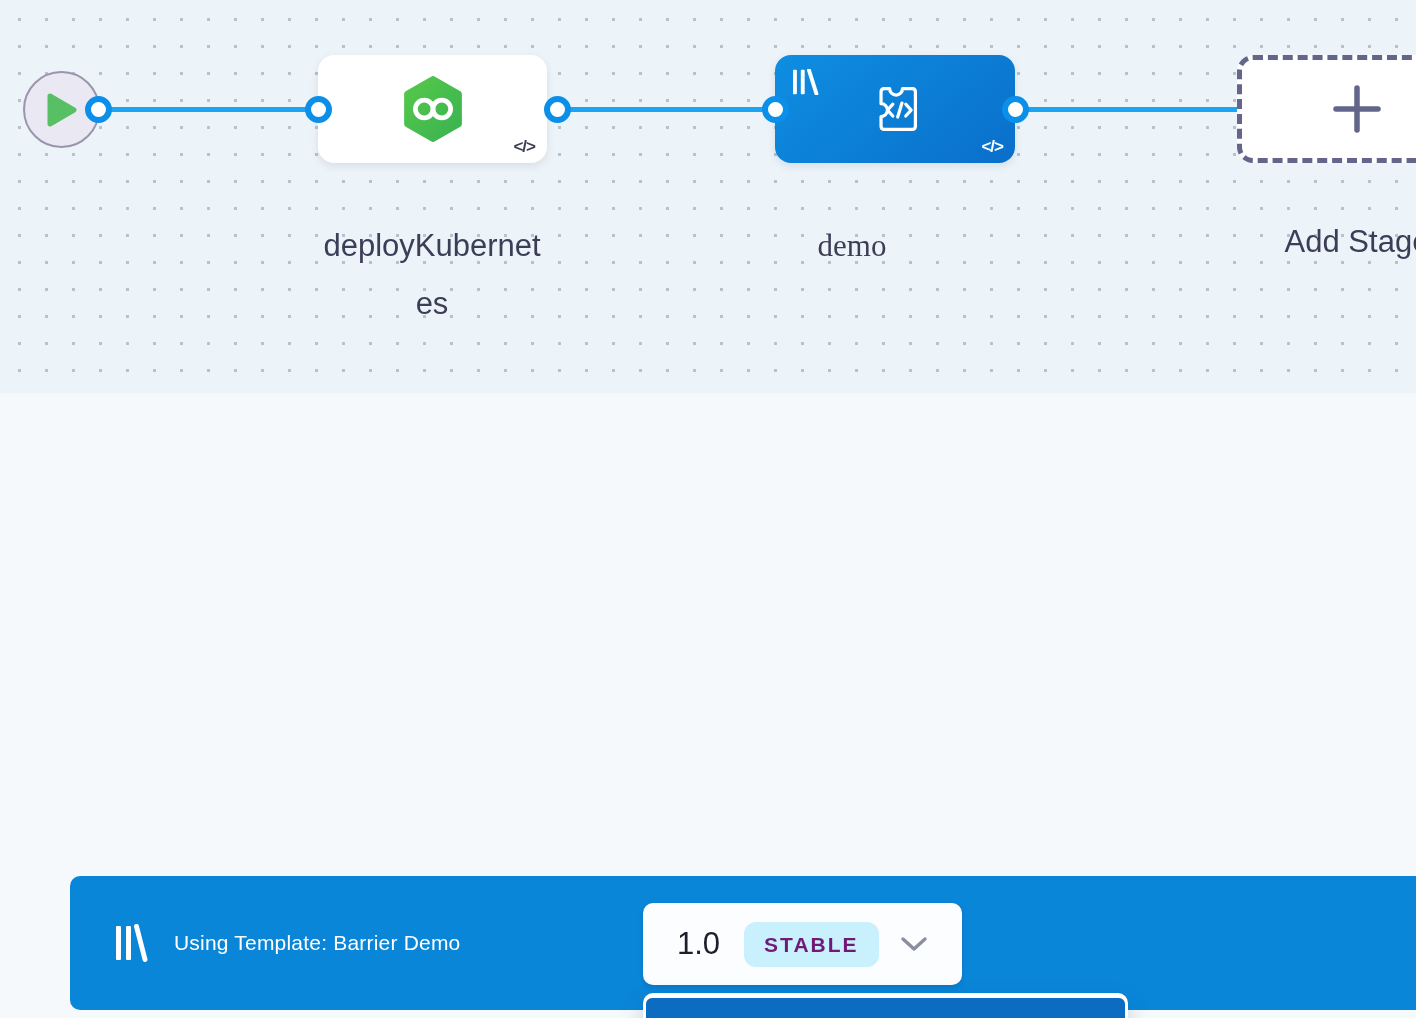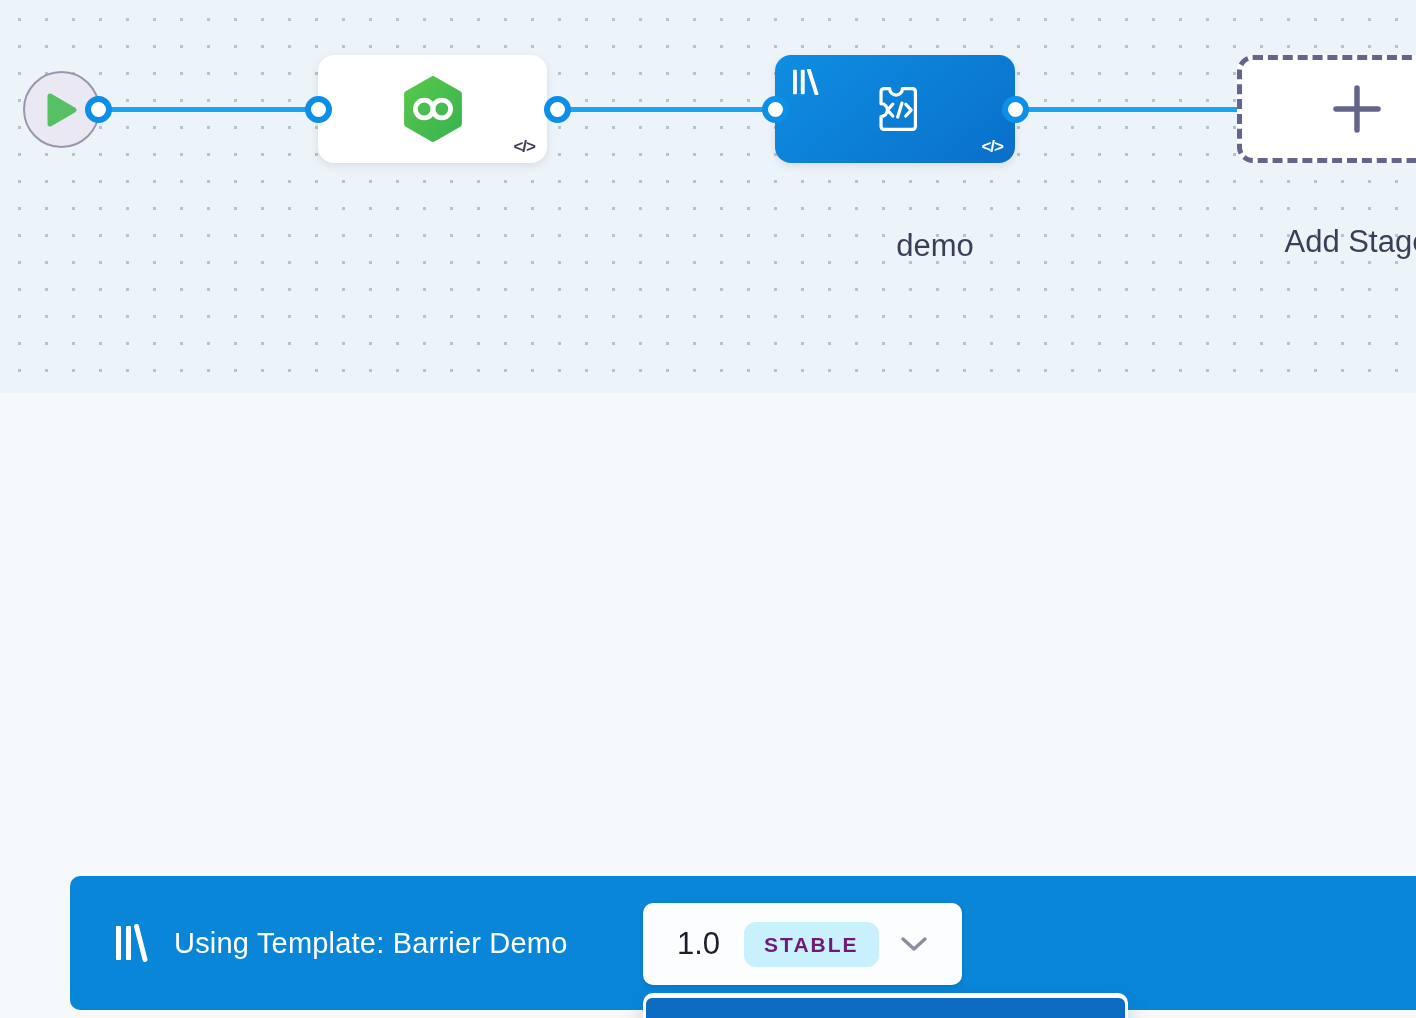--- a/index.html
+++ b/index.html
@@ -41,31 +41,31 @@
     position:absolute;right:12px;bottom:6px;
     font-weight:bold;font-size:17px;letter-spacing:-1px;color:#3c3e55;
   }
   .node-demo .code-badge{color:#fff;}
   .tpl-icon-node{position:absolute;left:16px;top:14px;}
   .node-label{
     position:absolute;font-size:31px;color:#3b3e57;text-align:center;
     line-height:58px;word-break:break-all;
   }
   .label-deploy{left:322px;top:217px;width:220px;}
-  .label-demo{left:815px;top:217px;width:240px;word-break:normal;}
+  .label-demo{left:732px;top:217px;width:240px;word-break:normal;font-family:Liberation Serif, serif;}
   .label-add{left:1237px;top:213px;width:240px;white-space:nowrap;word-break:normal;}
   
   .lower{position:absolute;left:0;top:393px;width:1416px;height:625px;background:#f6f9fc;}
   .tpl-banner{
     position:absolute;left:70px;right:-20px;top:483px;height:134px;
     background:#0a86d9;border-radius:10px 0 0 10px;
     display:flex;align-items:center;color:#fff;
   }
   .tpl-banner-icon{margin-left:44px;}
-  .tpl-banner-text{margin-left:26px;font-size:29px;letter-spacing:.2px;}
+  .tpl-banner-text{margin-left:26px;font-size:21px;letter-spacing:.2px;}
   .version-box{
     position:absolute;left:643px;top:510px;width:319px;height:82px;
     background:#fcfdfe;border-radius:10px;box-shadow:0 2px 5px rgba(20,40,70,.18);
     display:flex;align-items:center;box-sizing:border-box;padding:0 34px 0 34px;
     cursor:pointer;z-index:8;
   }
   .version-value{font-size:31px;color:#1c1e2b;}
   .stable-badge{
     margin-left:24px;background:#c8f0fd;color:#701a75;border-radius:12px;
     font-size:21px;font-weight:bold;letter-spacing:2px;padding:12px 20px;line-height:1;
@@ -131,20 +131,21 @@
   <div class="port" style="left:762px;"></div>
   <div class="port" style="left:1002px;"></div>
 
   <div class="stage-node node-add">
     <svg width="52" height="52" viewBox="0 0 52 52">
       <line x1="26" y1="5" x2="26" y2="47" stroke="#63658a" stroke-width="5.5" stroke-linecap="round"></line>
       <line x1="5" y1="26" x2="47" y2="26" stroke="#63658a" stroke-width="5.5" stroke-linecap="round"></line>
     </svg>
   </div>
 
+  <div class="node-label label-deploy">deployKubernetes</div>
   <div class="node-label label-demo">demo</div>
   <div class="node-label label-add">Add Stage</div>
 </div>
 
 <div class="lower">
 
   <div class="tpl-banner">
     <svg class="tpl-banner-icon" width="34" height="38" viewBox="0 0 34 38">
       <rect x="2" y="2" width="5" height="34" rx="1" fill="#fff"></rect>
       <rect x="12" y="2" width="5" height="34" rx="1" fill="#fff"></rect>

